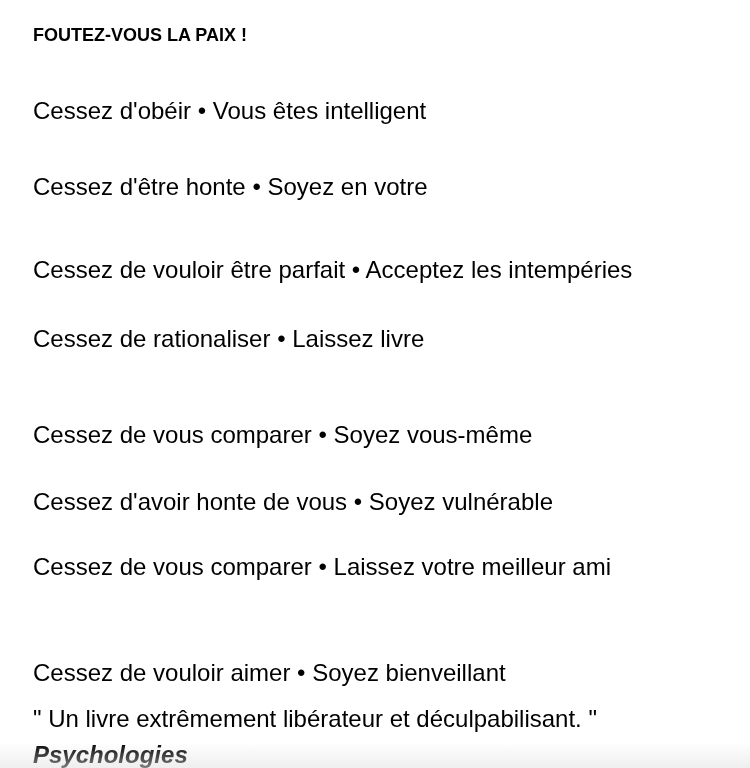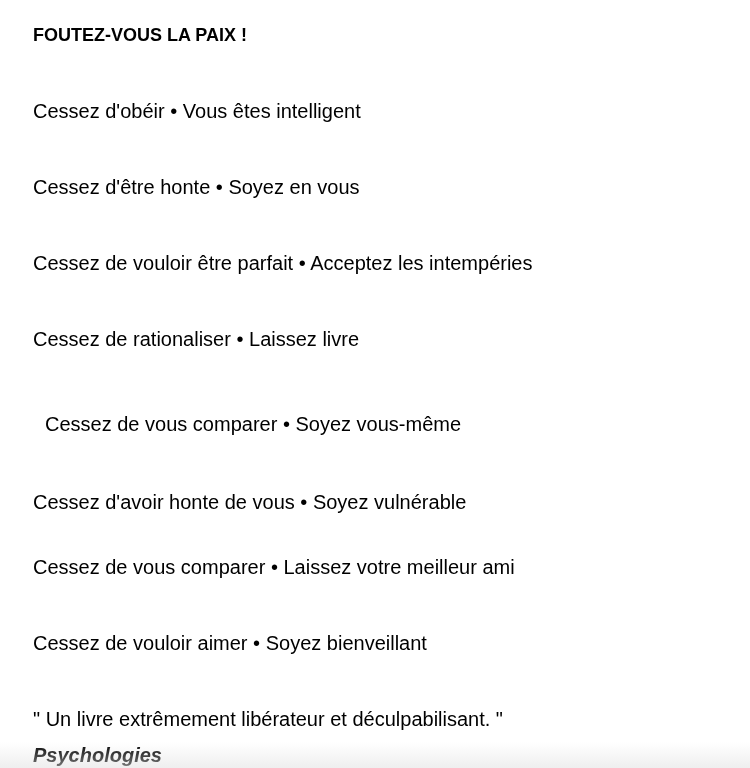--- a/index.html
+++ b/index.html
@@ -18,21 +18,21 @@
     .page {
       position: absolute;
       left: 33px;
       top: 0;
       right: 0;
     }
     .line {
       position: absolute;
       left: 0;
       white-space: nowrap;
-      font-size: 20px;
+      font-size: 24px;
       line-height: 28px;
     }
     .title {
       font-weight: bold;
       font-size: 18px;
     }
     .source {
       font-weight: bold;
       font-style: italic;
     }
@@ -54,54 +54,54 @@
 
   <div class="line" style="top:97px;">
     <span>Cessez d'obéir</span>
     <span>•</span>
     <span>Vous êtes intelligent</span>
   </div>
 
   <div class="line" style="top:173px;">
     <span>Cessez d'être honte</span>
     <span>•</span>
-    <span>Soyez en vous</span>
+    <span>Soyez en votre</span>
   </div>
 
-  <div class="line" style="top:249px;">
+  <div class="line" style="top:256px;">
     <span>Cessez de vouloir être parfait</span>
     <span>•</span>
     <span>Acceptez les intempéries</span>
   </div>
 
   <div class="line" style="top:325px;">
     <span>Cessez de rationaliser</span>
     <span>•</span>
     <span>Laissez livre</span>
   </div>
 
-  <div class="line" style="top:410px;margin-left:12px;">
+  <div class="line" style="top:421px;">
     <span>Cessez de vous comparer</span>
     <span>•</span>
     <span>Soyez vous-même</span>
   </div>
 
   <div class="line" style="top:488px;">
     <span>Cessez d'avoir honte de vous</span>
     <span>•</span>
     <span>Soyez vulnérable</span>
   </div>
 
   <div class="line" style="top:553px;">
     <span>Cessez de vous comparer</span>
     <span>•</span>
     <span>Laissez votre meilleur ami</span>
   </div>
 
-  <div class="line" style="top:629px;">
+  <div class="line" style="top:659px;">
     <span>Cessez de vouloir aimer</span>
     <span>•</span>
     <span>Soyez bienveillant</span>
   </div>
 
   <div class="line" style="top:705px;">" Un livre extrêmement libérateur et déculpabilisant. "</div>
   <div class="line source" style="top:741px;">Psychologies</div>
 </div>
 
 <div class="bottom-shade"></div>

